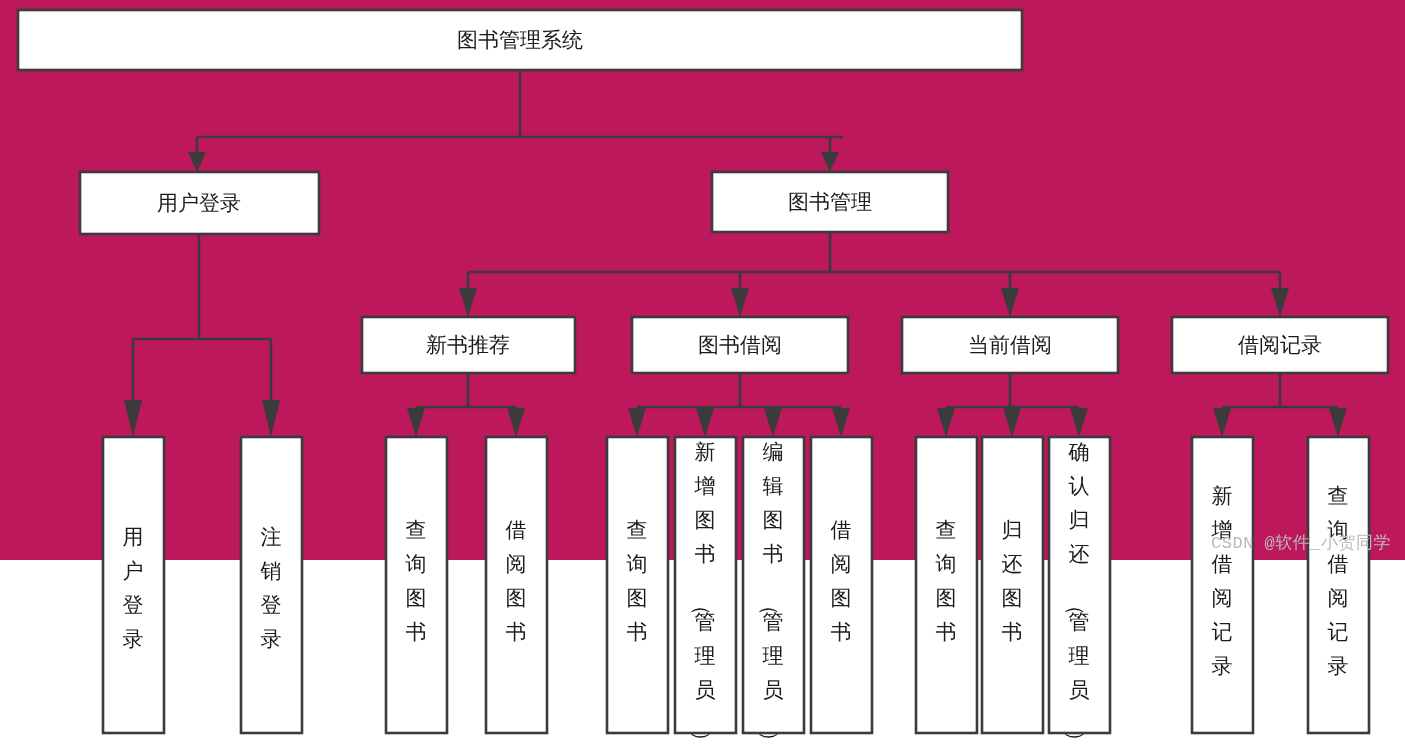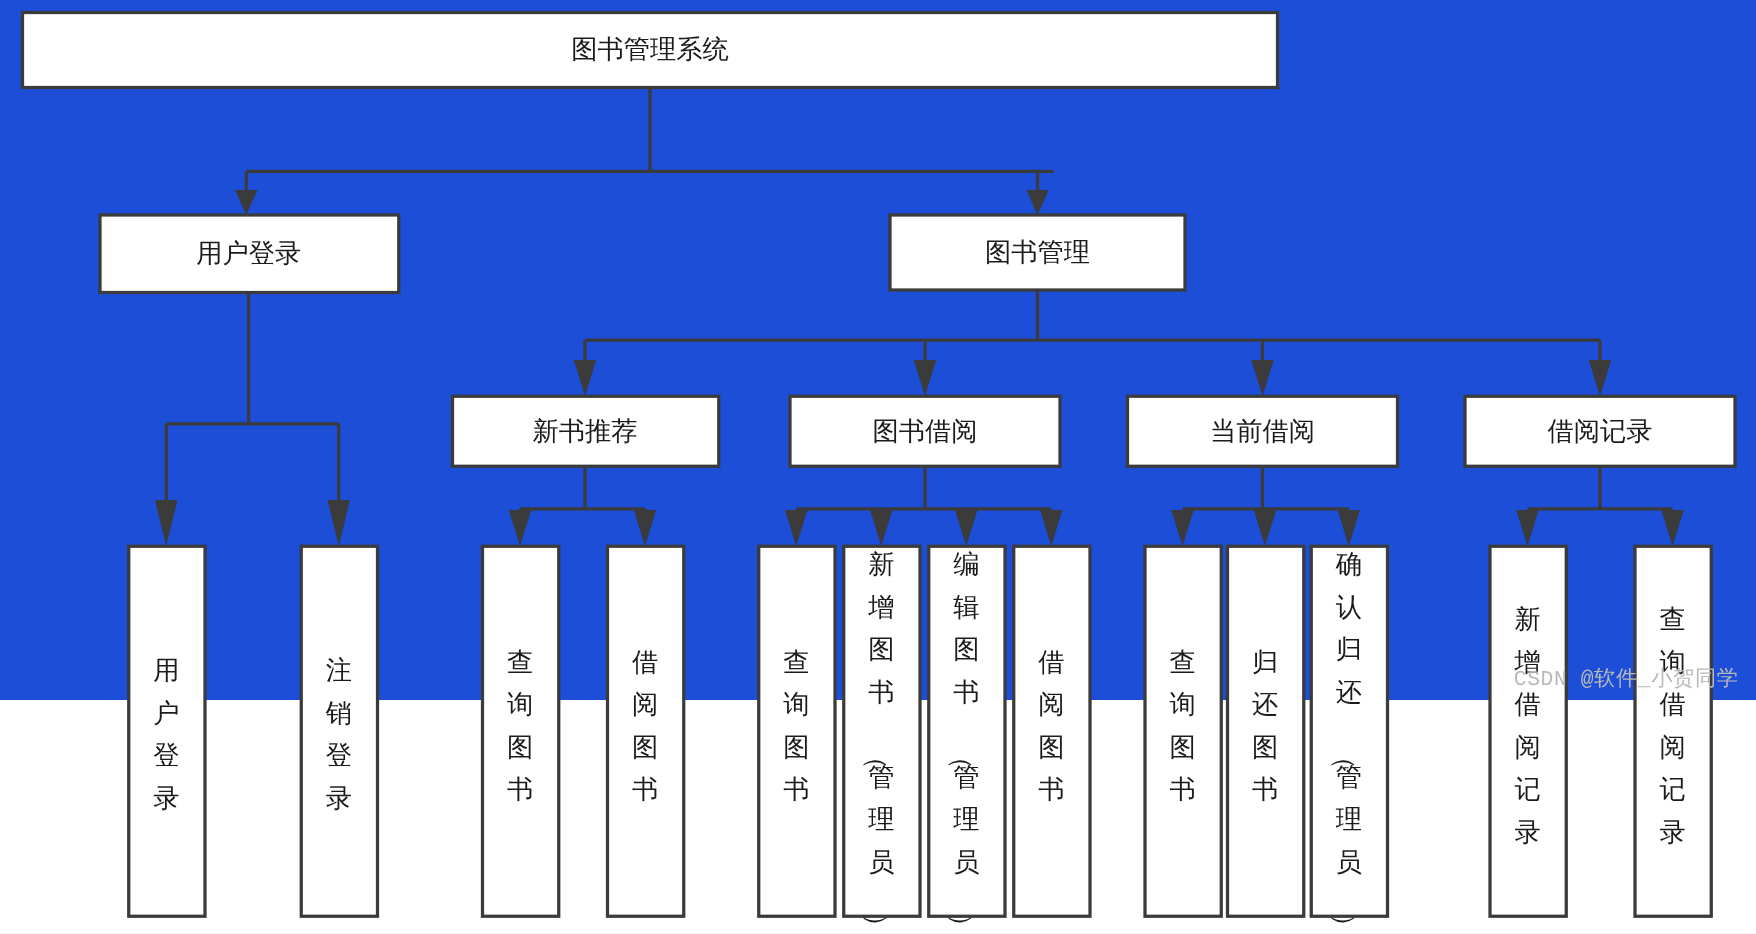--- a/index.html
+++ b/index.html
@@ -11,21 +11,21 @@
   body {
     width: 1405px;
     height: 747px;
     font-family: "DejaVu Sans", "Liberation Sans", sans-serif;
     overflow: hidden;
   }
   #diagram-root {
     position: relative;
     width: 1405px;
     height: 560px;
-    background: #1d4ed8;
+    background: #be185d;
   }
   svg.diagram-canvas {
     position: absolute;
     top: 0;
     left: 0;
     width: 1405px;
     height: 747px;
     display: block;
   }
   .node-box {

